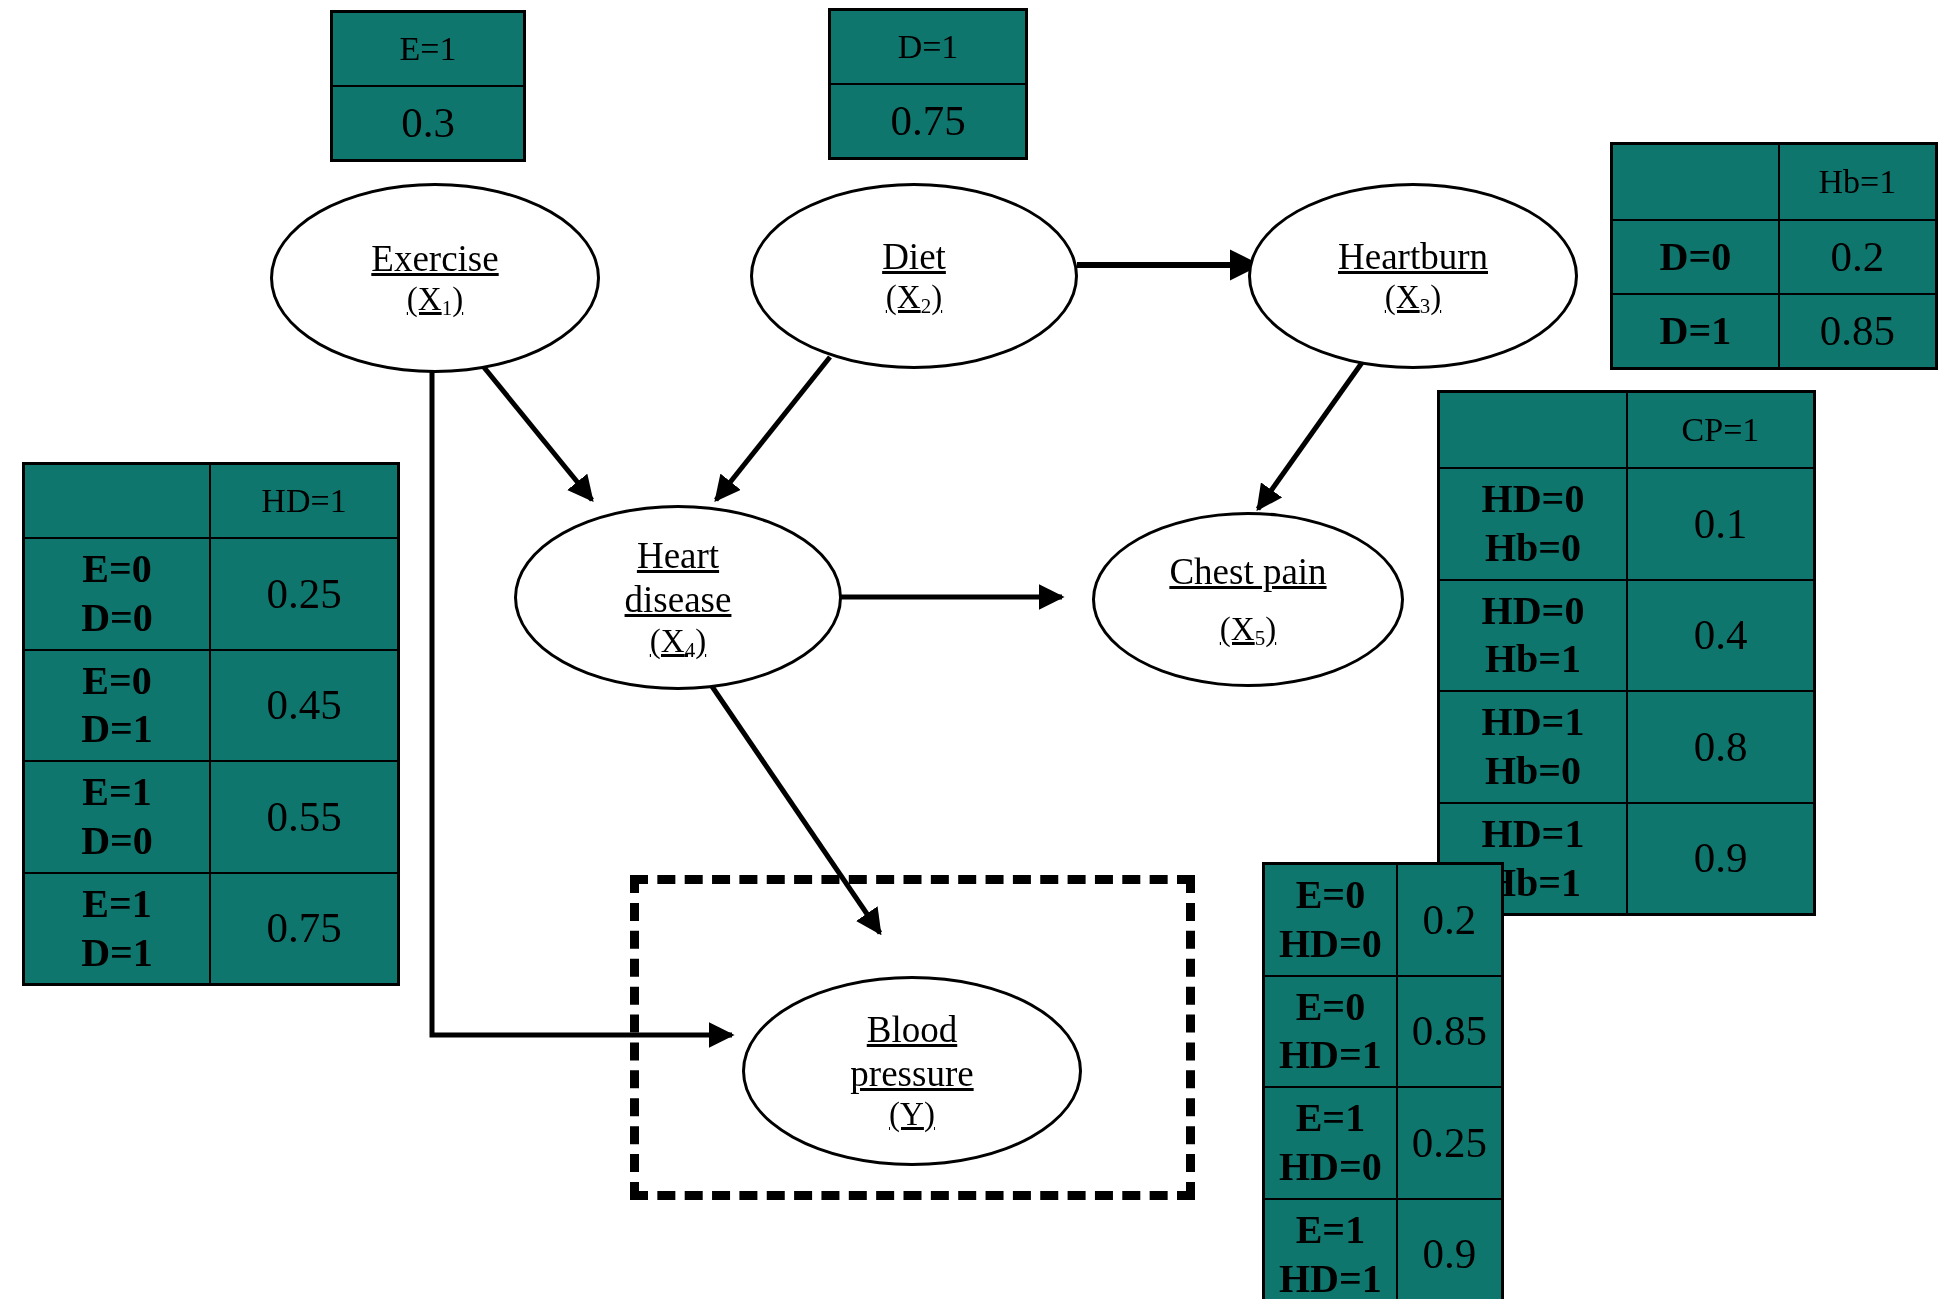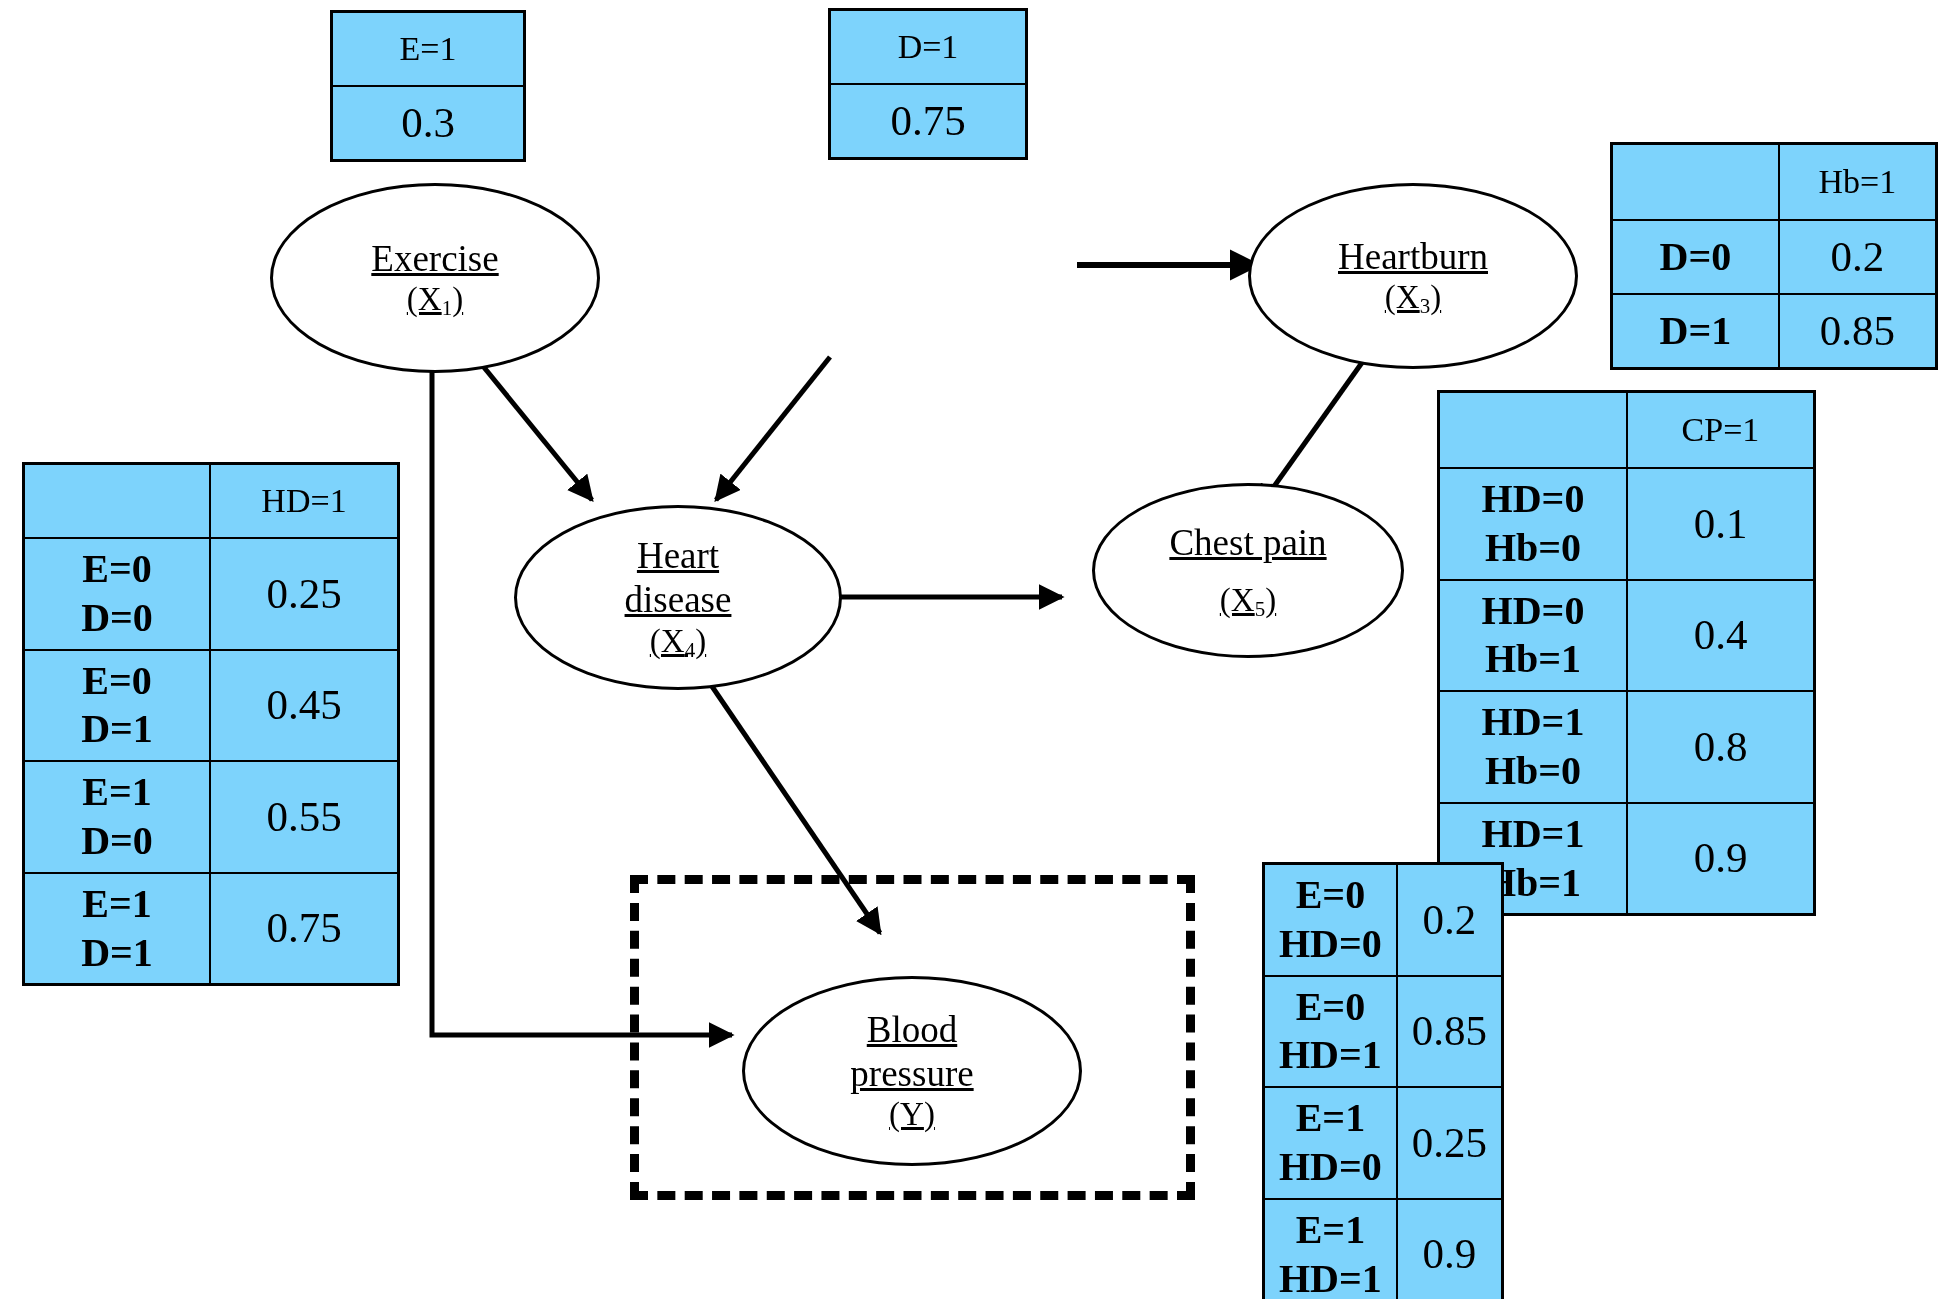--- a/index.html
+++ b/index.html
@@ -75,21 +75,21 @@
     background: #fff;
     border: 3px solid #000;
   }
   table.cpt td {
     border: 2px solid #000;
     text-align: center;
     vertical-align: middle;
     font-size: 33px;
     padding: 6px 14px;
     line-height: 1.22;
-    background: #7dd3fc;
+    background: #0f766e;
   }
   table.cpt td.blank { border-color: #000; }
   table.cpt td.cond { font-size: 40px; font-weight: bold; }
   table.cpt td.prob { font-size: 43px; }
   table.cpt td.hdr  { font-size: 34px; }
   .cond-l2 { display: block; }
 </style>
 </head>
 <body>
 
@@ -117,33 +117,37 @@
     <polyline points="432,372 432,1035 732,1035" fill="none" stroke="#000" stroke-width="5" marker-end="url(#ah)"></polyline>
   </svg>
 
   <div id="dashbox" style="left:630px; top:875px; width:565px; height:325px;"></div>
 
   <div class="node" style="left:270px; top:183px; width:330px; height:190px;">
     <span class="nm">Exercise</span>
     <span class="vr"><span>(X</span><sub>1</sub><span>)</span></span>
   </div>
 
+  <div class="node" style="left:750px; top:183px; width:328px; height:186px;">
+    <span class="nm">Diet</span>
+    <span class="vr"><span>(X</span><sub>2</sub><span>)</span></span>
+  </div>
 
   <div class="node" style="left:1248px; top:183px; width:330px; height:186px;">
     <span class="nm">Heartburn</span>
     <span class="vr"><span>(X</span><sub>3</sub><span>)</span></span>
   </div>
 
   <div class="node" style="left:514px; top:505px; width:328px; height:185px;">
     <span class="nm">Heart</span>
     <span class="nm2">disease</span>
     <span class="vr"><span>(X</span><sub>4</sub><span>)</span></span>
   </div>
 
-  <div class="node" style="left:1092px; top:483px; width:312px; height:175px;gap:16px;">
+  <div class="node" style="left:1092px; top:512px; width:312px; height:175px;gap:16px;">
     <span class="nm">Chest pain</span>
     <span class="vr"><span>(X</span><sub>5</sub><span>)</span></span>
   </div>
 
   <div class="node" style="left:742px; top:976px; width:340px; height:190px;">
     <span class="nm">Blood</span>
     <span class="nm2">pressure</span>
     <span class="vr"><span>(Y</span><span>)</span></span>
   </div>
 

